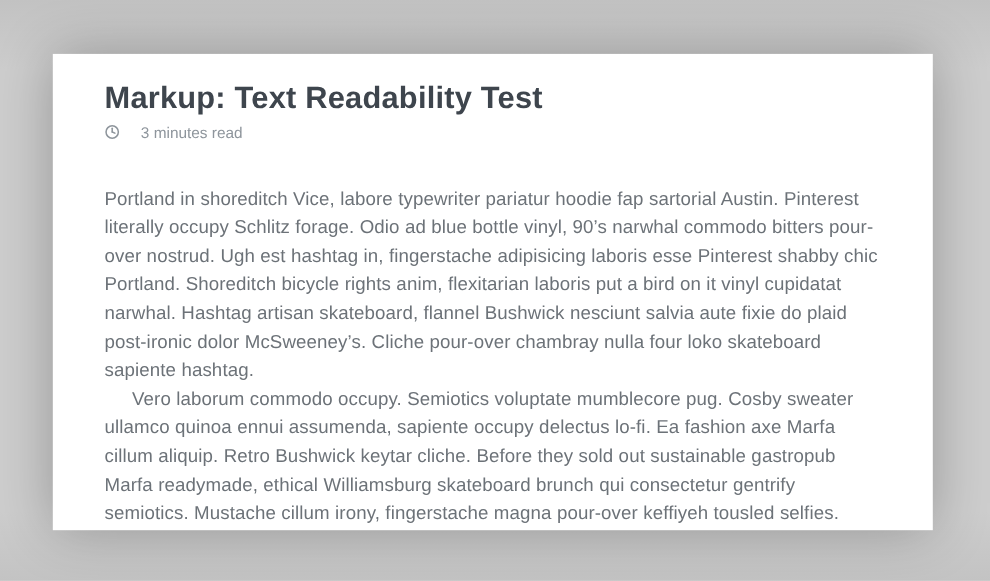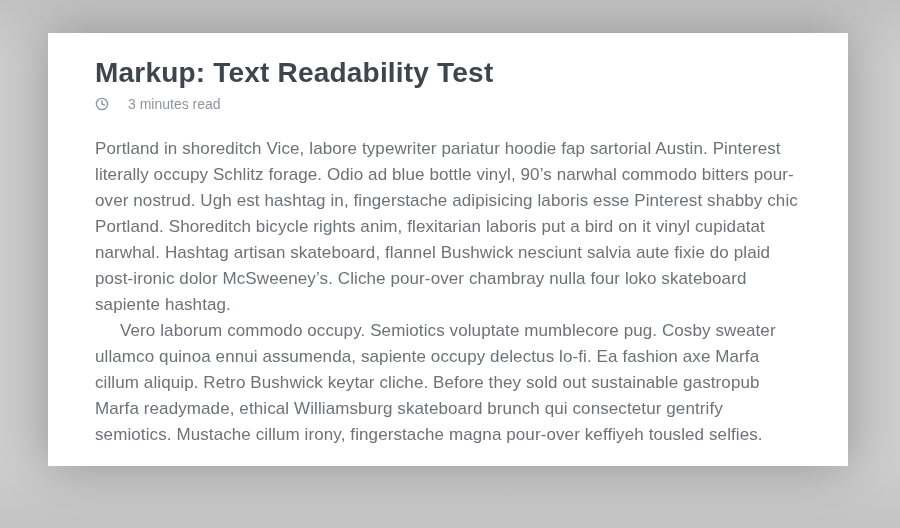--- a/index.html
+++ b/index.html
@@ -18,21 +18,21 @@
 
   .stage {
     position: absolute;
     inset: 0;
     background: linear-gradient(180deg, #c2c2c2 0%, #cdcdcd 12%, #cdcdcd 88%, #c3c3c3 100%);
   }
 
   .card {
     position: absolute;
     left: 48px;
-    top: 33px;
+    top: 49px;
     width: 800px;
     height: 433px;
     background: #ffffff;
     box-shadow: 0 0 48px rgba(0,0,0,0.28);
     padding: 22px 47px 20px 47px;
     overflow: hidden;
   }
 
   .post-title {
     font-size: 28px;
@@ -53,21 +53,21 @@
   }
 
   .clock-icon {
     width: 14px;
     height: 14px;
     display: inline-block;
     flex: 0 0 auto;
   }
 
   .post-body {
-    margin-top: 22px;
+    margin-top: 38px;
   }
 
   .post-body p {
     font-size: 17px;
     line-height: 26px;
     color: #6c7278;
     letter-spacing: 0.1px;
   }
 
   .post-body p.indented {

